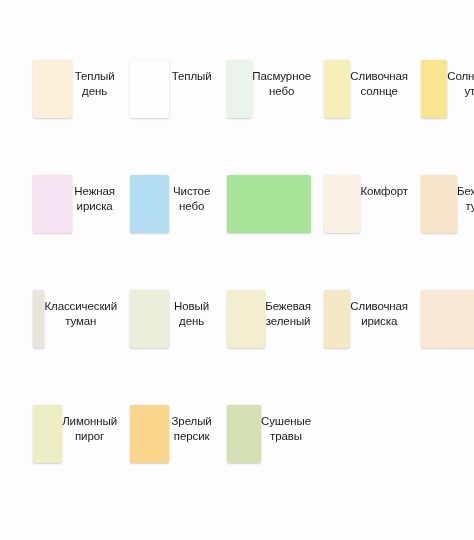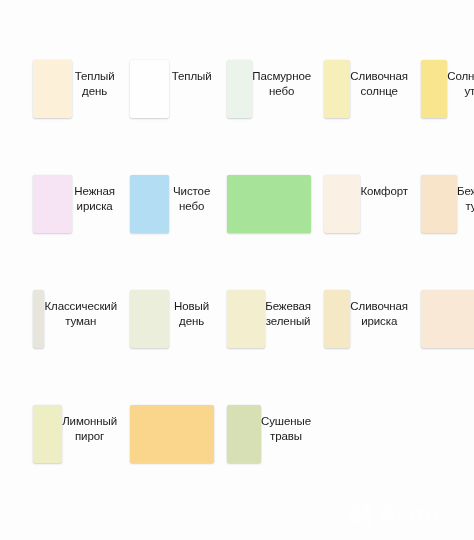--- a/index.html
+++ b/index.html
@@ -147,20 +147,21 @@
       <div class="swatch-cell">
         <div class="swatch-chip" style="background: rgb(249, 232, 214);"></div>
       </div>
       <div class="swatch-cell">
         <div class="swatch-chip" style="background: rgb(238, 238, 196);"></div>
         <div class="swatch-label">Лимонный
 пирог</div>
       </div>
       <div class="swatch-cell">
         <div class="swatch-chip" style="background: rgb(250, 213, 140);"></div>
+        <div class="swatch-label">Зрелый персик</div>
       </div>
       <div class="swatch-cell">
         <div class="swatch-chip" style="background: rgb(215, 224, 180);"></div>
         <div class="swatch-label">Сушеные
 травы</div>
       </div>
     </div>
 
   <div id="avito-watermark">
     <svg width="124" height="40" viewBox="0 0 124 40" xmlns="http://www.w3.org/2000/svg" aria-hidden="true">

